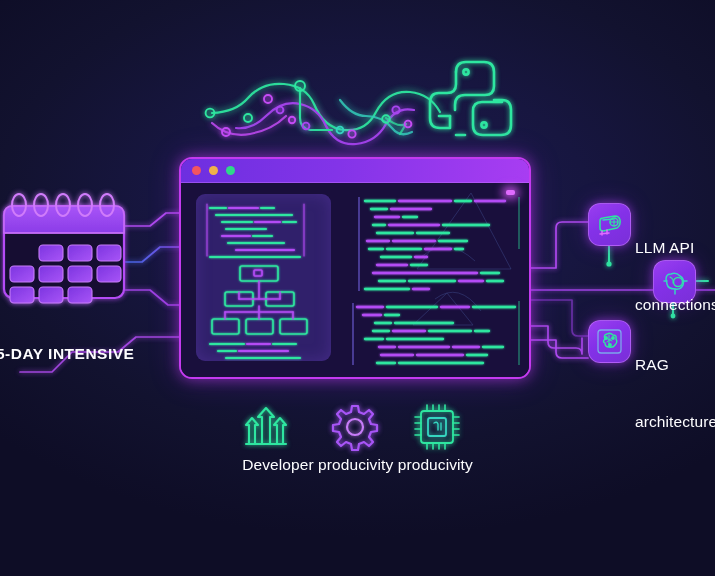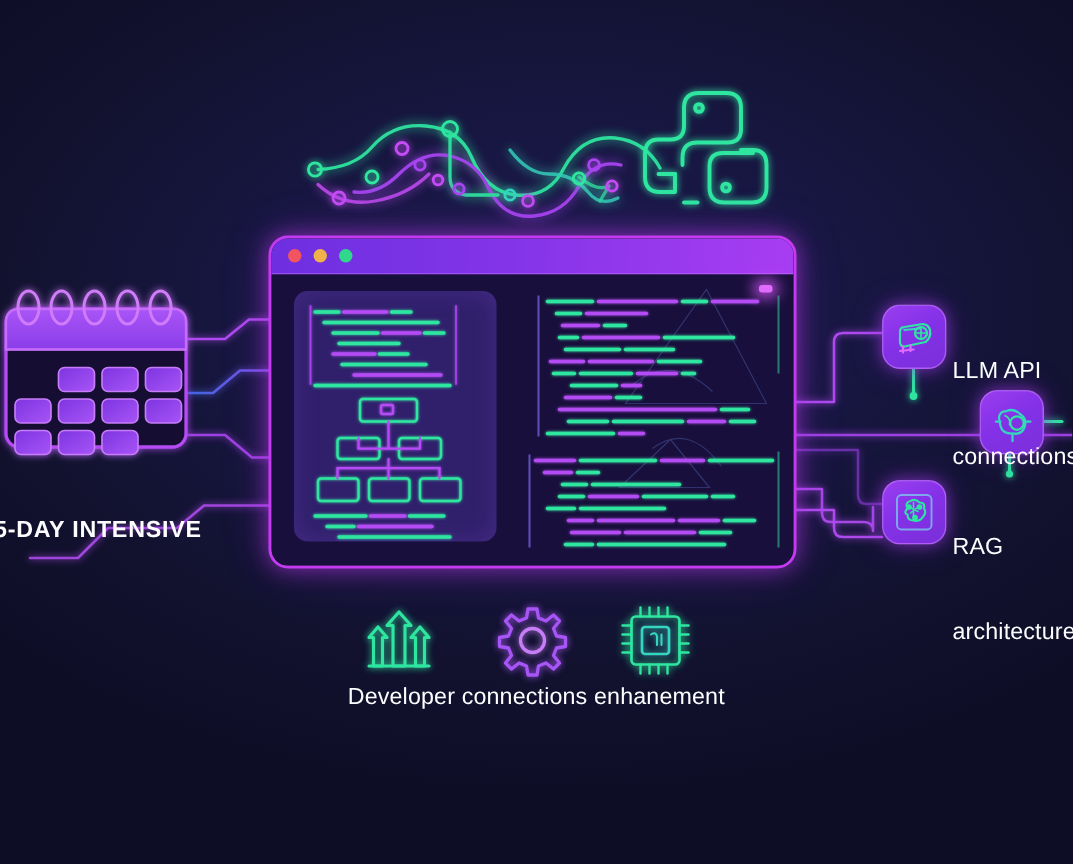--- a/index.html
+++ b/index.html
@@ -477,15 +477,15 @@
   <div class="lbl" id="lbl-llm">
     <span>LLM API</span>
     <span>connections</span>
   </div>
 
   <div class="lbl" id="lbl-rag">
     <span>RAG</span>
     <span>architecture</span>
   </div>
 
-  <div class="lbl" id="lbl-dev">Developer connections enhanement</div>
+  <div class="lbl" id="lbl-dev">Developer producivity producivity</div>
 
 </div>
 
 </body></html>

